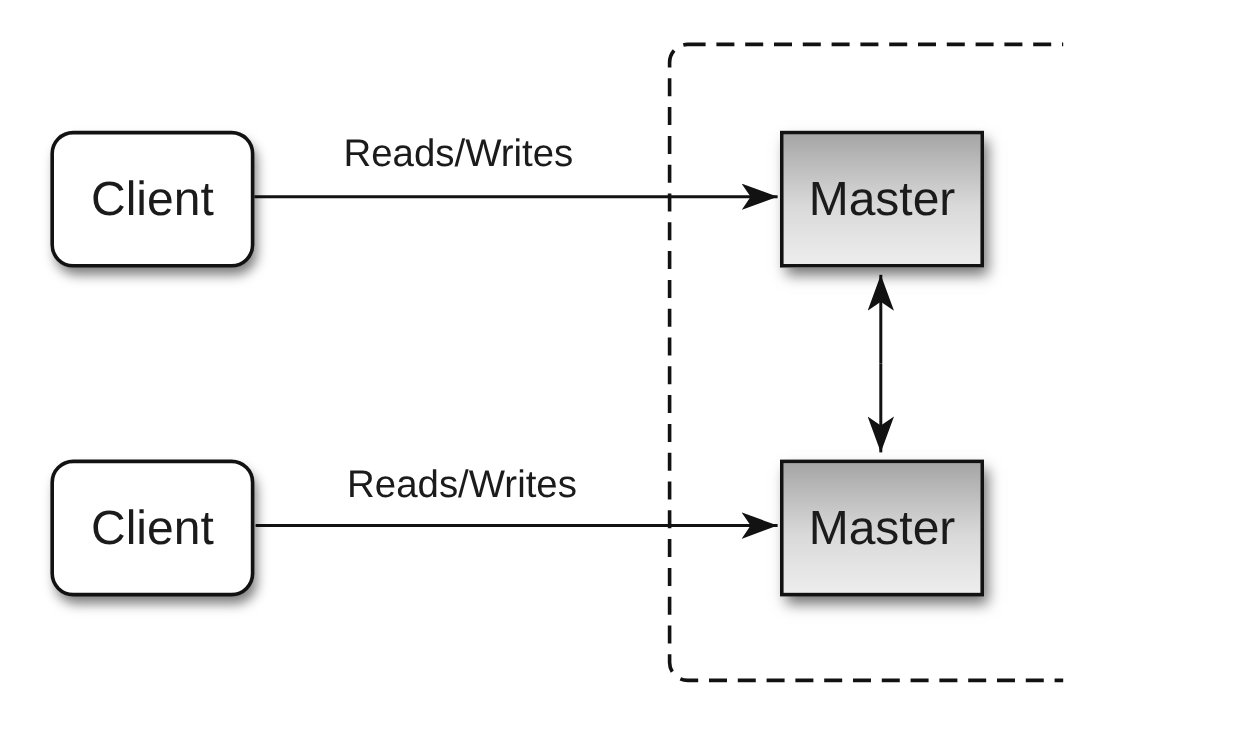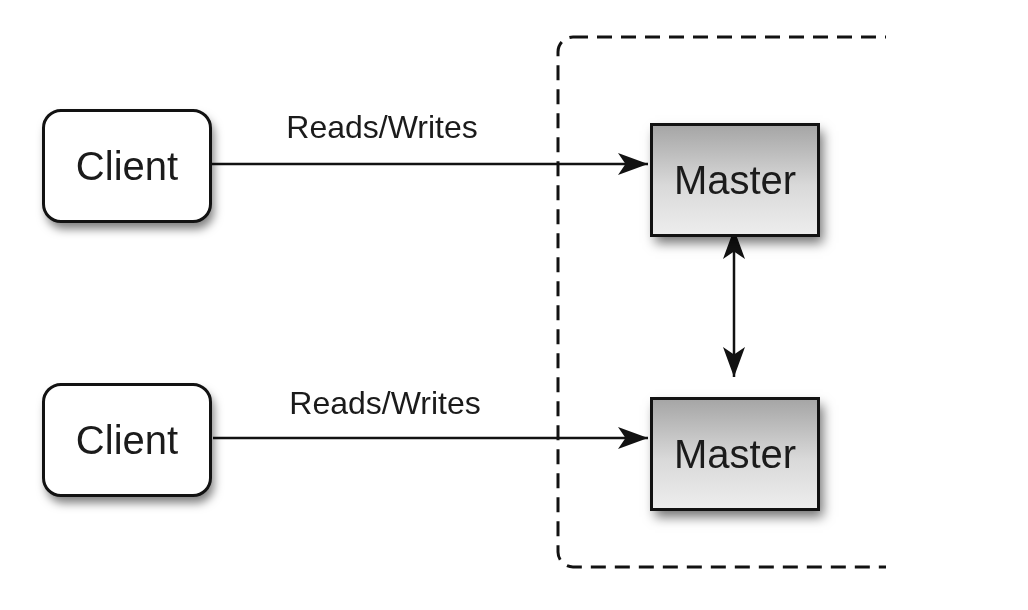--- a/index.html
+++ b/index.html
@@ -28,21 +28,20 @@
     border-radius: 19px;
     background: var(--client-fill, #ffffff);
     box-shadow: 3px 7px 10px -1px rgba(0,0,0,0.50);
   }
   .master {
     background: linear-gradient(to bottom,
       var(--master-gradient-top, #a6a6a6) 0%,
       #d9d9d9 55%,
       var(--master-gradient-bottom, #ededed) 100%);
     box-shadow: 4px 7px 11px -1px rgba(0,0,0,0.55);
-    margin-top: 14px;
   }
   .edge-label {
     position: absolute;
     transform: translate(-50%, -50%);
     font-size: 32px;
     line-height: 1;
     color: var(--text, #1b1b1b);
     white-space: nowrap;
   }
 </style>

